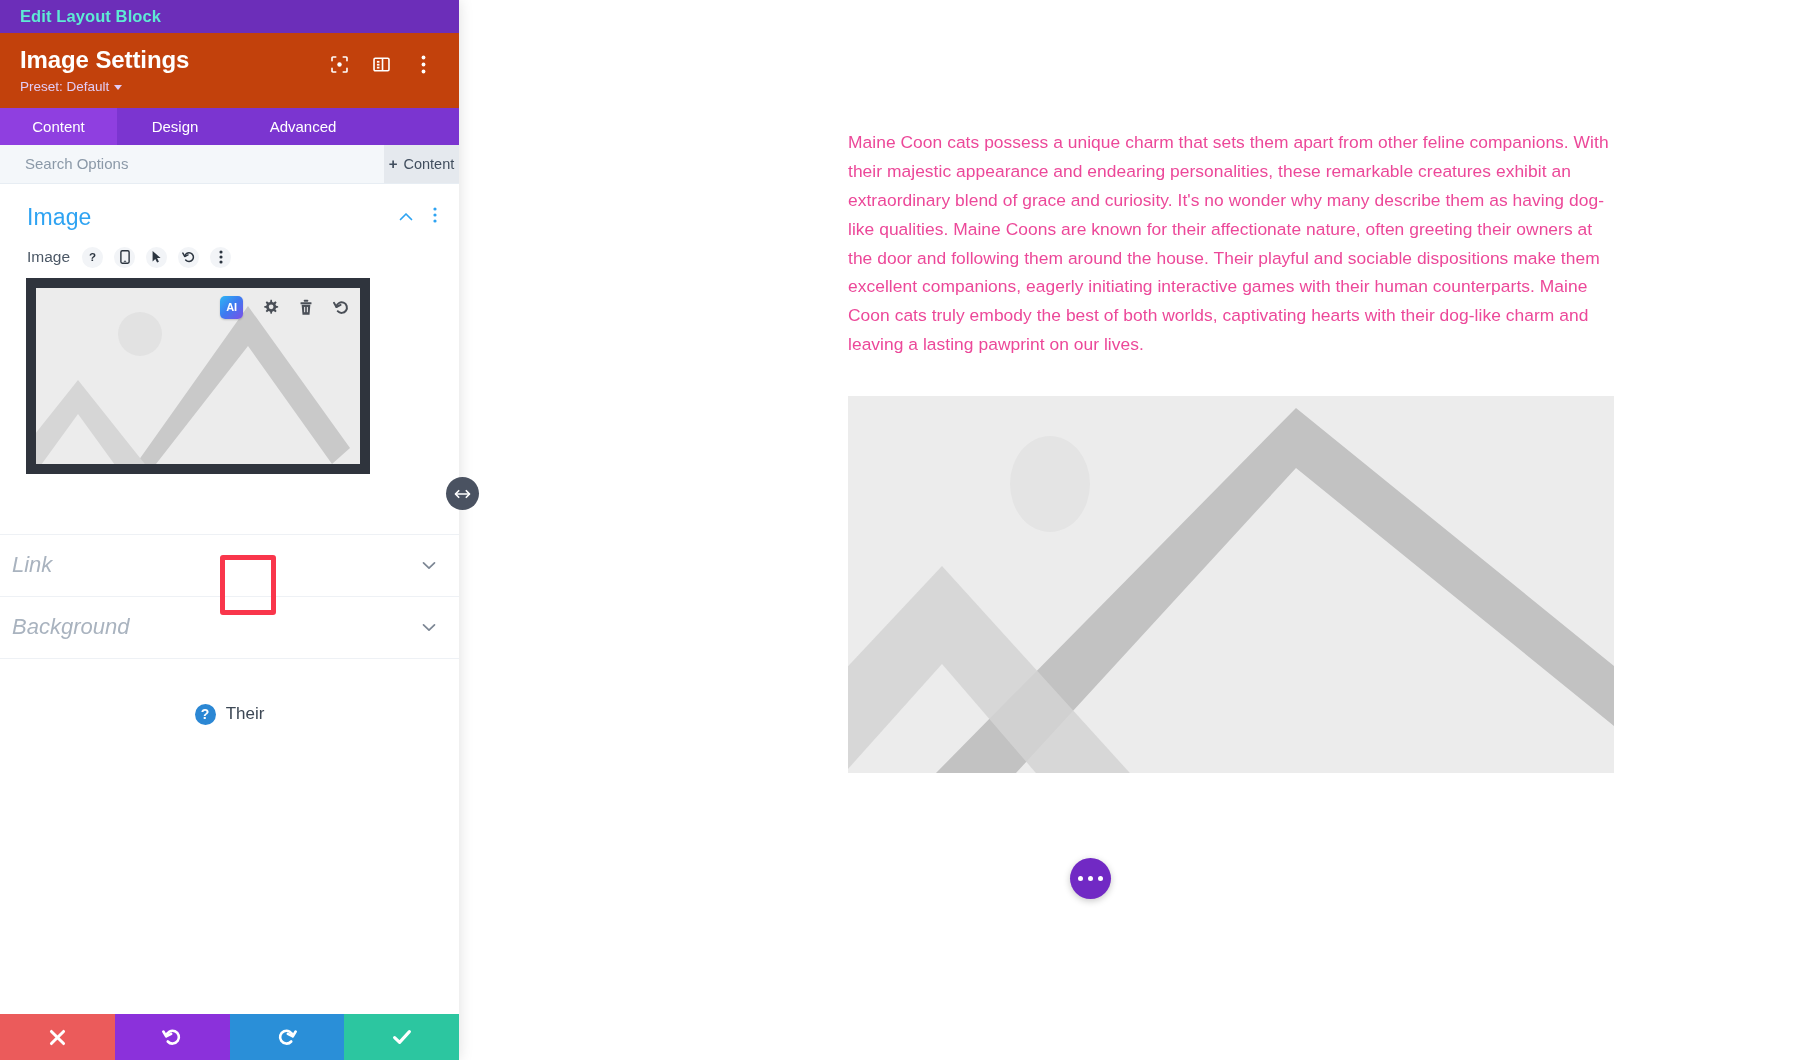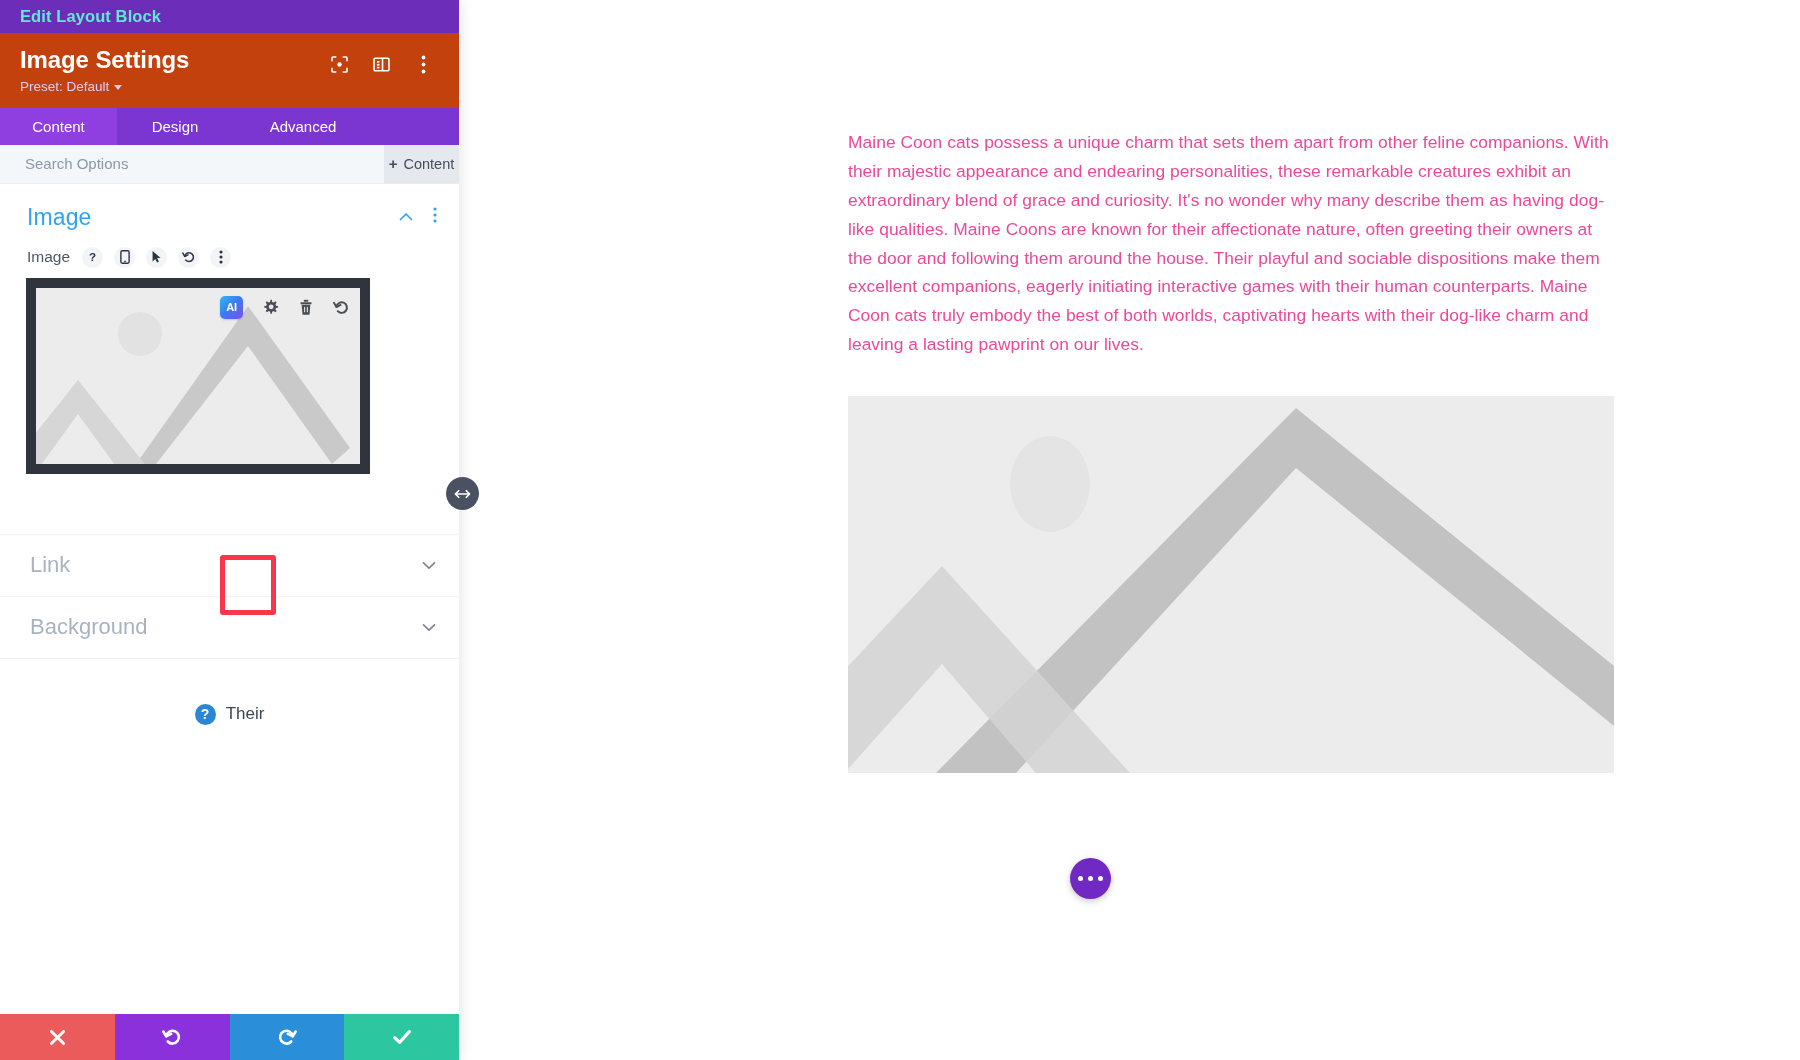--- a/index.html
+++ b/index.html
@@ -281,22 +281,23 @@
     z-index: 40;
   }
 
   
   .accordion-row {
     height: 62px;
     border-top: 1px solid #eef1f5;
     display: flex;
     align-items: center;
     justify-content: space-between;
-    padding: 0 22px 0 30px;
-    cursor: pointer;
+    padding: 0 22px 0 12px;
+    cursor: pointer;
+    font-style: italic;
   }
   .accordion-row:first-of-type { border-top: 1px solid #eef1f5; }
   .accordion-row .acc-title {
     font-size: 22px;
     color: #a9b3bf;
     font-weight: normal;
   }
 
   .spacer-row { height: 1px; background: #eef1f5; }
 

